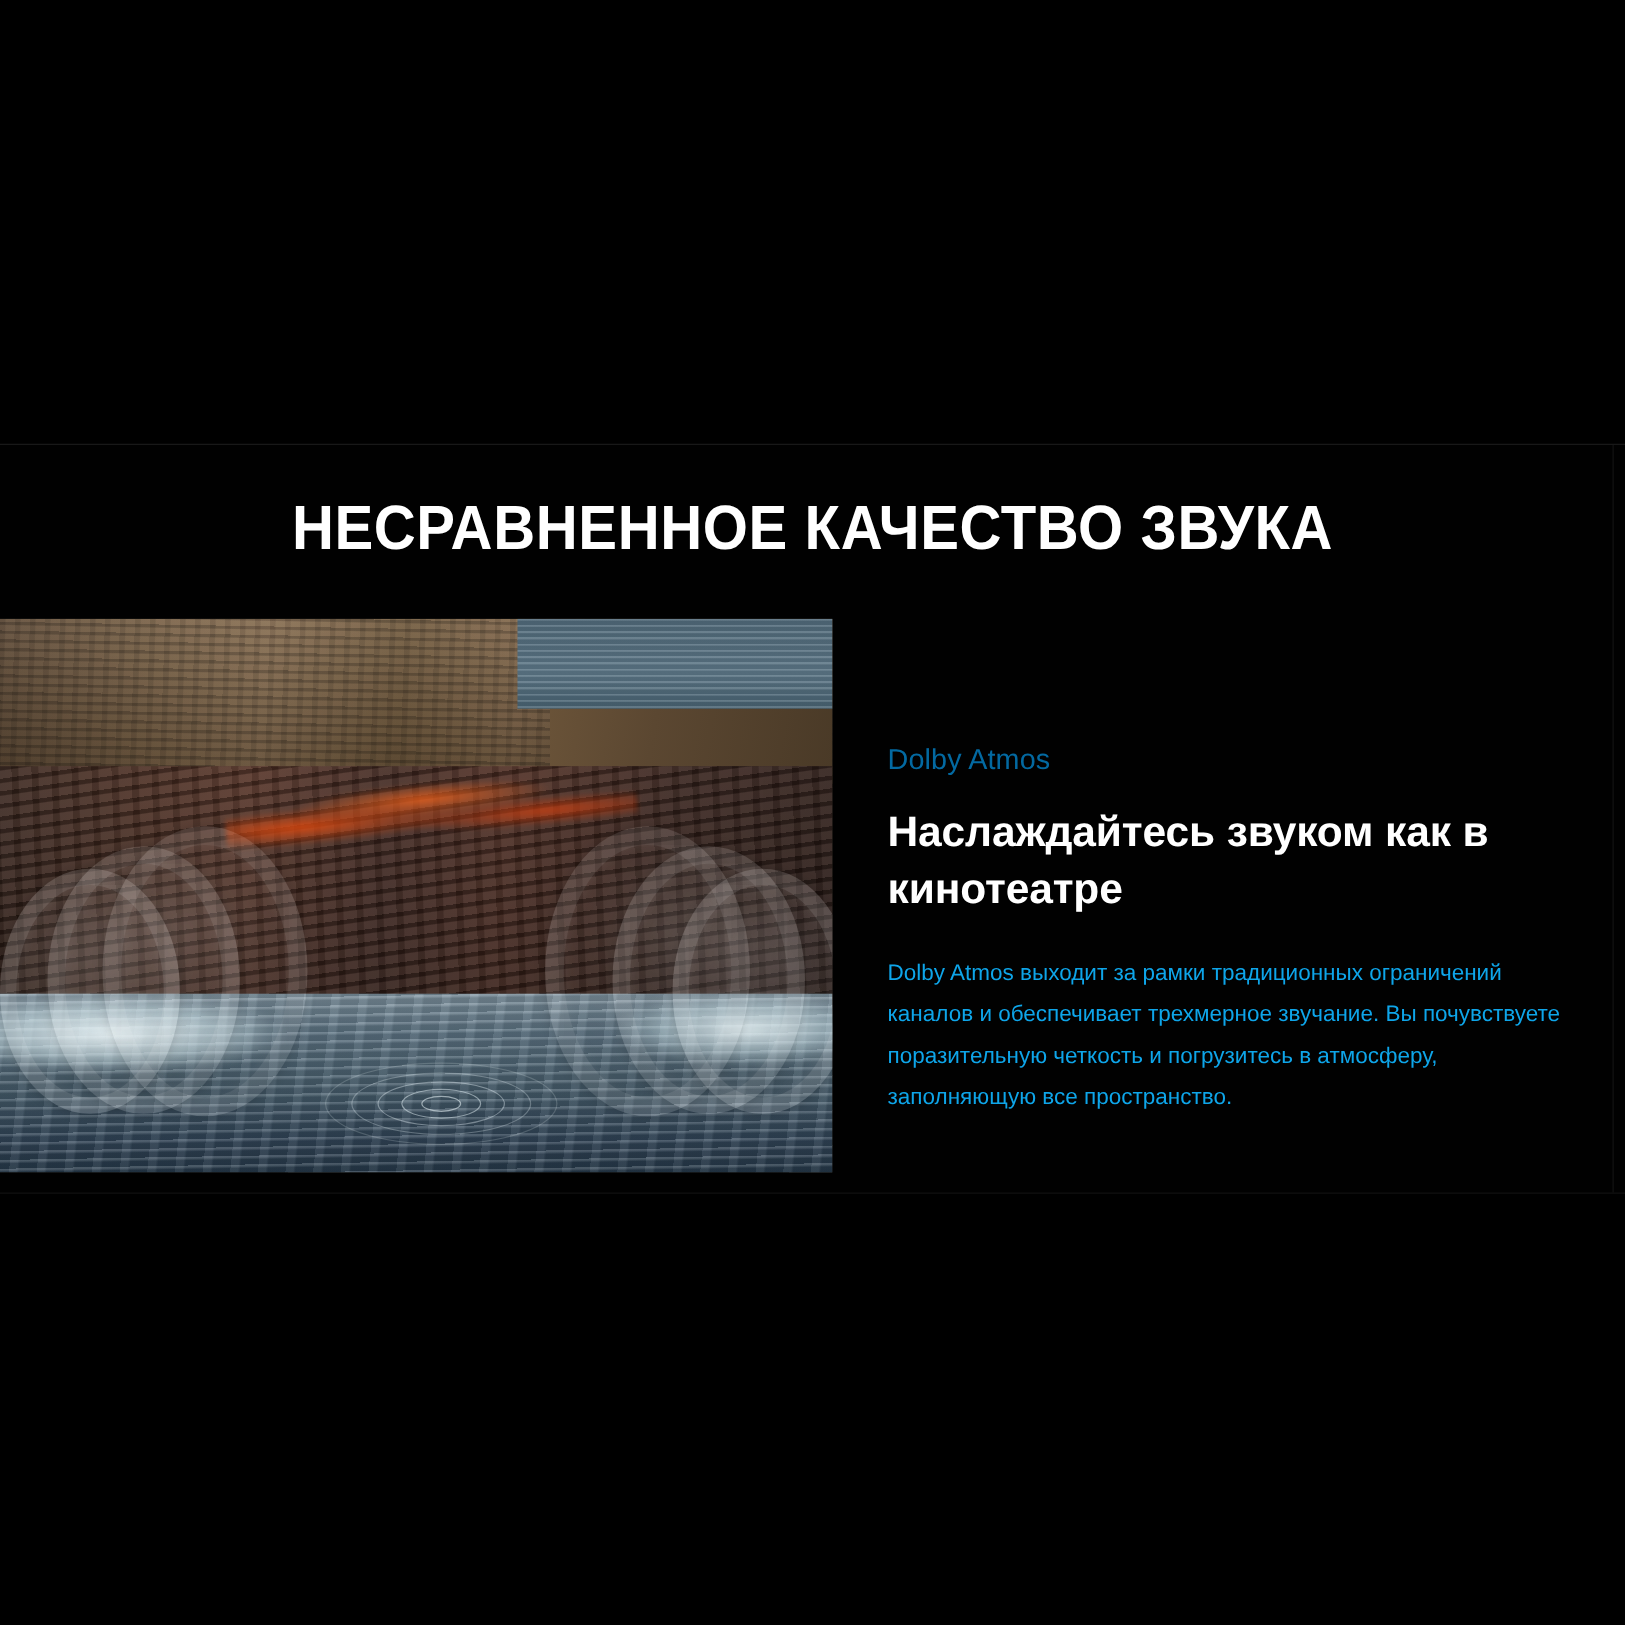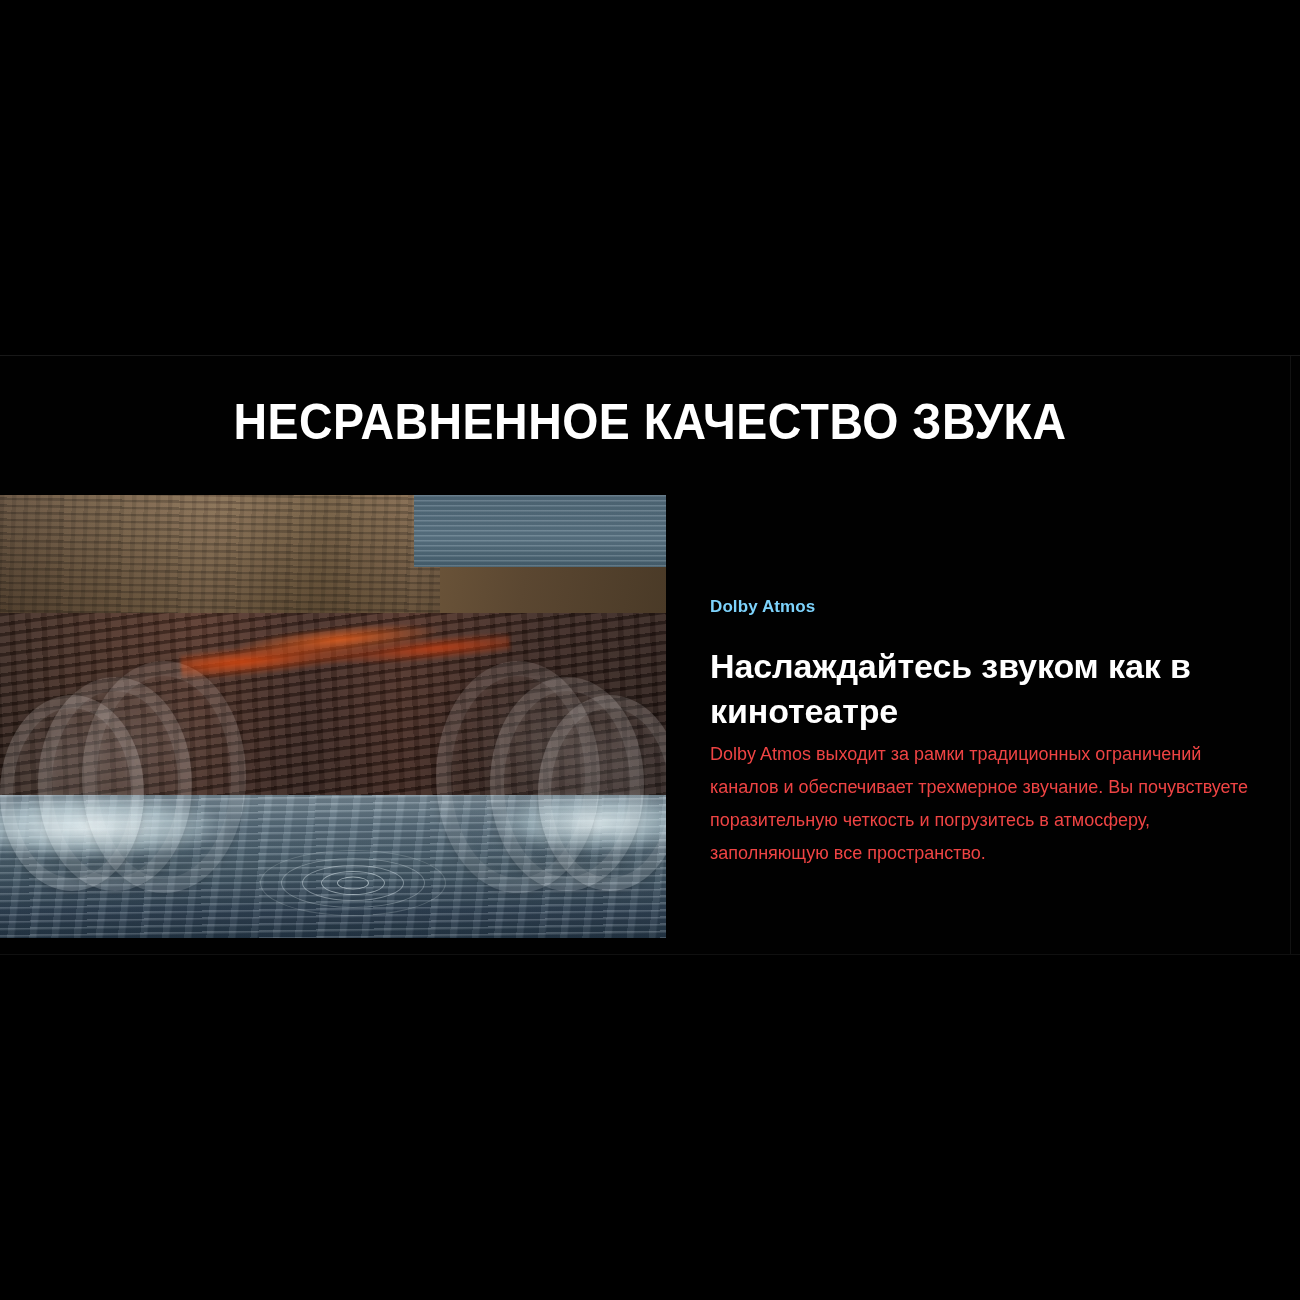--- a/index.html
+++ b/index.html
@@ -211,41 +211,41 @@
   .wring.w5 { width: 184px; height: 64px; border-color: rgba(236,248,252,0.18); }
 
   
   .copy {
     position: absolute;
     left: 710px;
     top: 596px;
     width: 562px;
   }
   .eyebrow {
-    font-size: 17px;
-    font-weight: 700;
+    font-size: 23px;
+    font-weight: 400;
     line-height: 22px;
-    color: #7dd3fc;
+    color: #0369a1;
     margin: 0 0 26px 0;
     letter-spacing: 0.1px;
   }
   .headline {
     font-size: 34px;
     font-weight: 700;
     line-height: 45px;
     color: #ffffff;
-    margin: 0 0 4px 0;
+    margin: 0 0 28px 0;
     letter-spacing: -0.1px;
     max-width: 540px;
   }
   .body-copy {
     font-size: 18px;
     font-weight: 400;
     line-height: 33px;
-    color: #ef4444;
+    color: #0ea5e9;
     margin: 0;
     max-width: 566px;
   }
 </style>
 </head>
 <body>
 
 <div id="page">
 
   <div class="section-band"></div>

